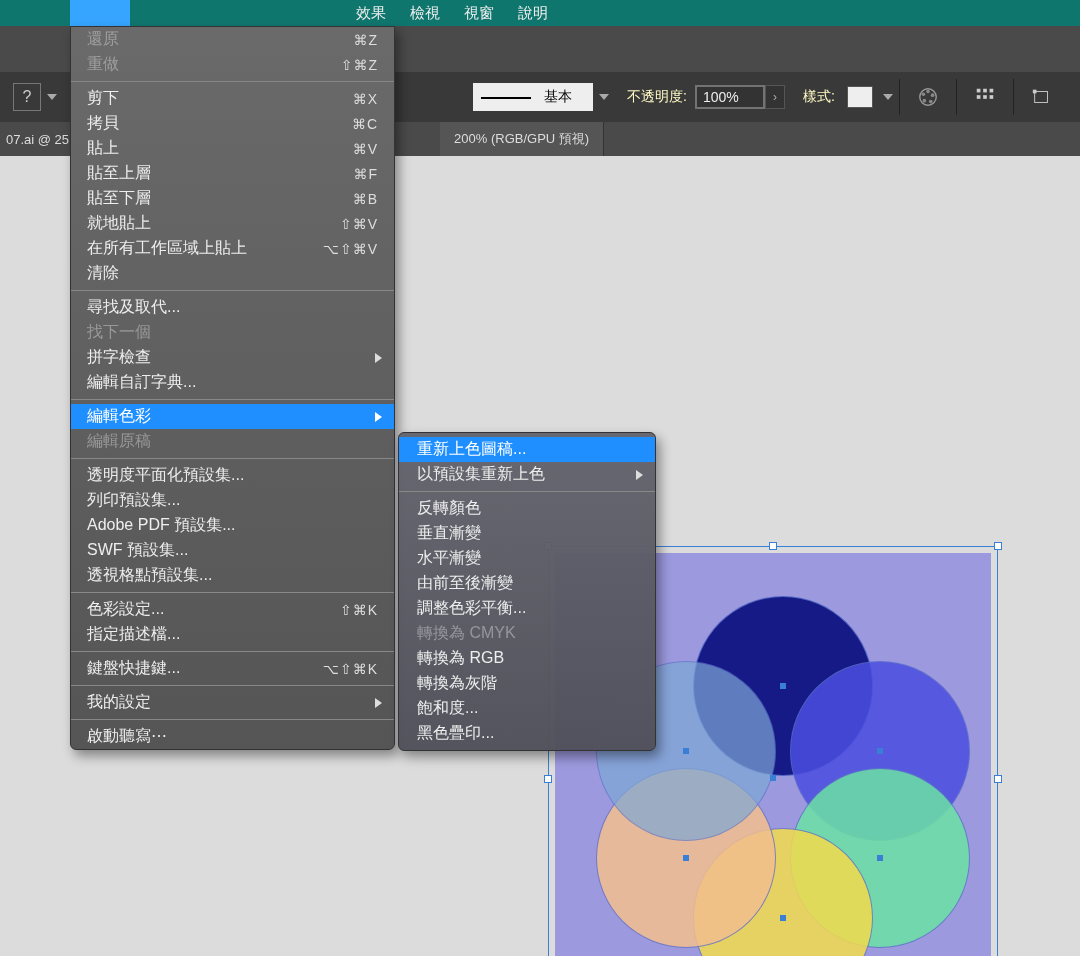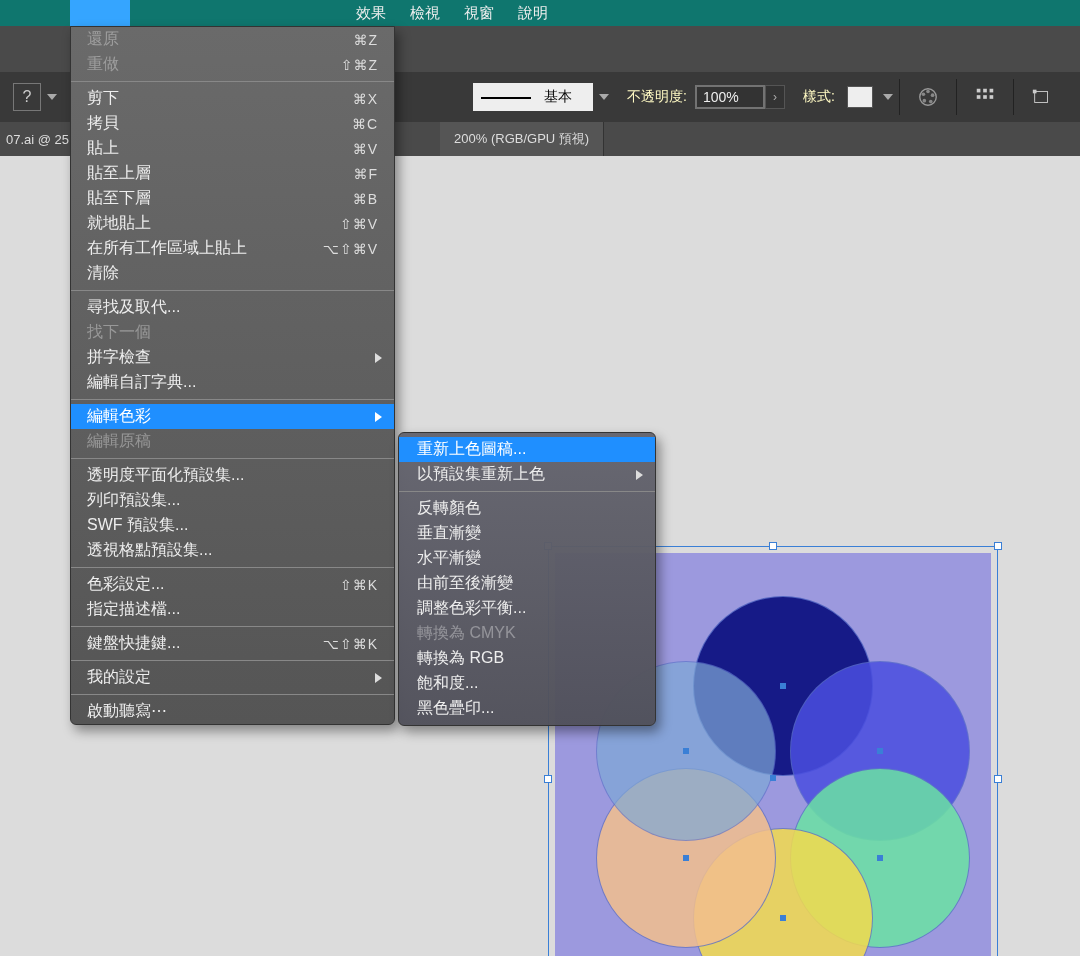--- a/index.html
+++ b/index.html
@@ -218,20 +218,23 @@
       <span>編輯原稿</span>
     </div>
   <div class="sepline"></div>
   <div class="row">
       <span>透明度平面化預設集...</span>
     </div>
   <div class="row">
       <span>列印預設集...</span>
     </div>
   <div class="row">
+      <span>Adobe PDF 預設集...</span>
+    </div>
+  <div class="row">
       <span>SWF 預設集...</span>
     </div>
   <div class="row">
       <span>透視格點預設集...</span>
     </div>
   <div class="sepline"></div>
   <div class="row">
       <span>色彩設定...</span>
       <span class="short">⇧⌘K</span>
     </div>
@@ -278,18 +281,21 @@
   <div class="row">
       <span>調整色彩平衡...</span>
     </div>
   <div class="row disabled">
       <span>轉換為 CMYK</span>
     </div>
   <div class="row">
       <span>轉換為 RGB</span>
     </div>
   <div class="row">
+      <span>轉換為灰階</span>
+    </div>
+  <div class="row">
       <span>飽和度...</span>
     </div>
   <div class="row">
       <span>黑色疊印...</span>
     </div>
 </div>
 
 </body></html>

